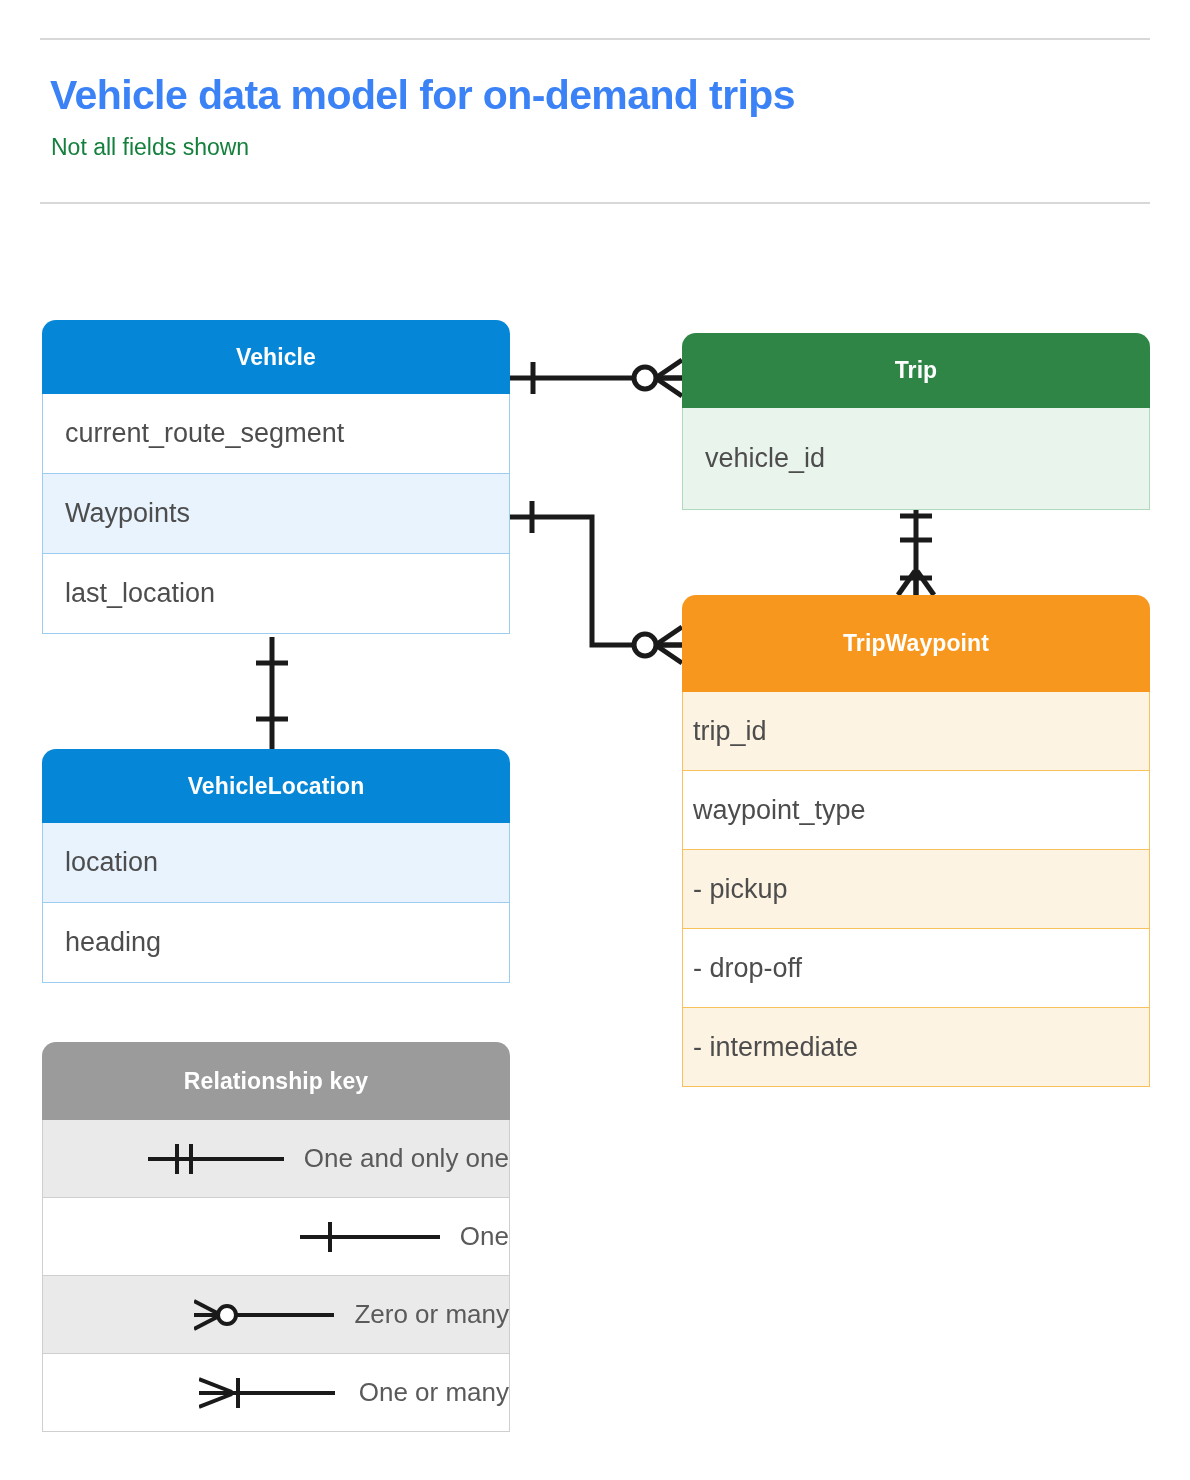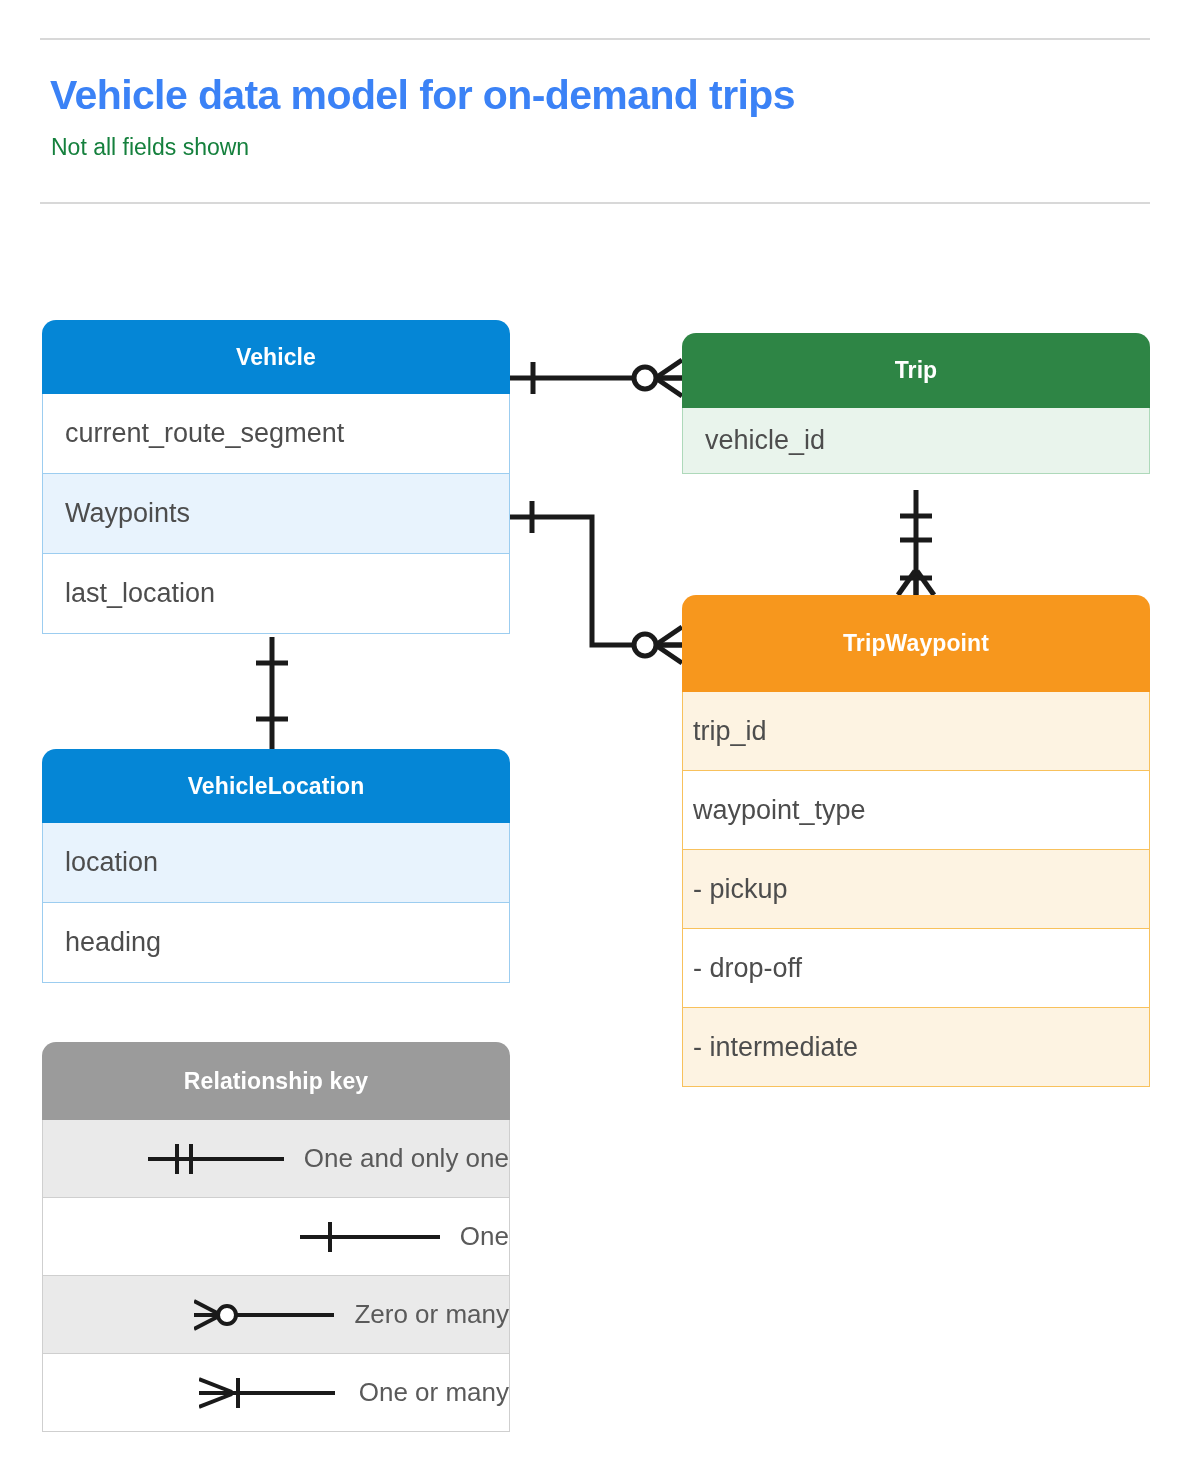--- a/index.html
+++ b/index.html
@@ -126,21 +126,21 @@
   #entity-vehicle          { left: 42px;  top: 320px;  width: 468px; }
   #entity-vehicle .entity-header { height: 74px; }
   #entity-vehicle .entity-row    { height: 80px; }
 
   #entity-vehiclelocation  { left: 42px;  top: 749px;  width: 468px; }
   #entity-vehiclelocation .entity-header { height: 74px; }
   #entity-vehiclelocation .entity-row    { height: 80px; }
 
   #entity-trip             { left: 682px; top: 333px;  width: 468px; }
   #entity-trip .entity-header { height: 75px; }
-  #entity-trip .entity-row    { height: 66px; }
+  #entity-trip .entity-row    { height: 102px; }
 
   #entity-tripwaypoint     { left: 682px; top: 595px;  width: 468px; }
   #entity-tripwaypoint .entity-header { height: 97px; }
   #entity-tripwaypoint .entity-row    { height: 79px; padding-left: 10px; }
 
   #legend-card             { left: 42px;  top: 1042px; width: 468px; }
   #legend-card .entity-header { height: 78px; font-size: 23px; }
   #legend-card .entity-row    { height: 78px; }
 </style>
 </head>

